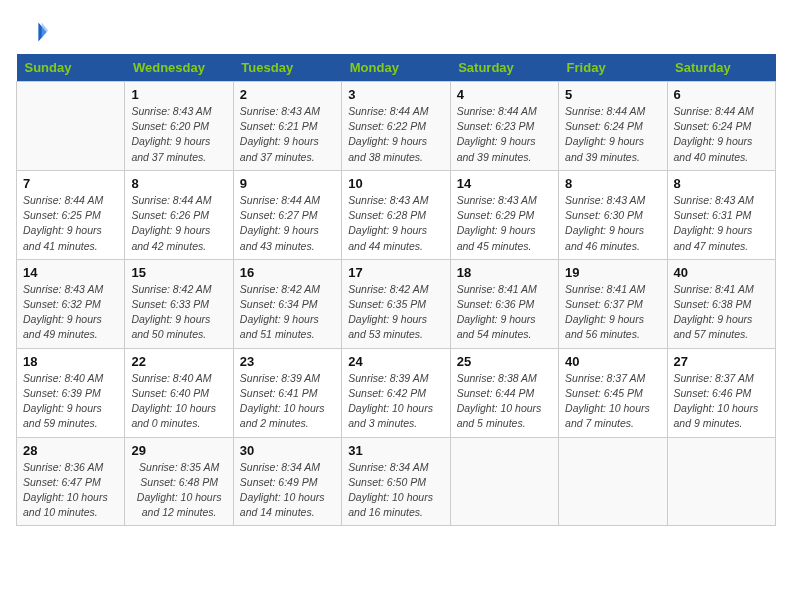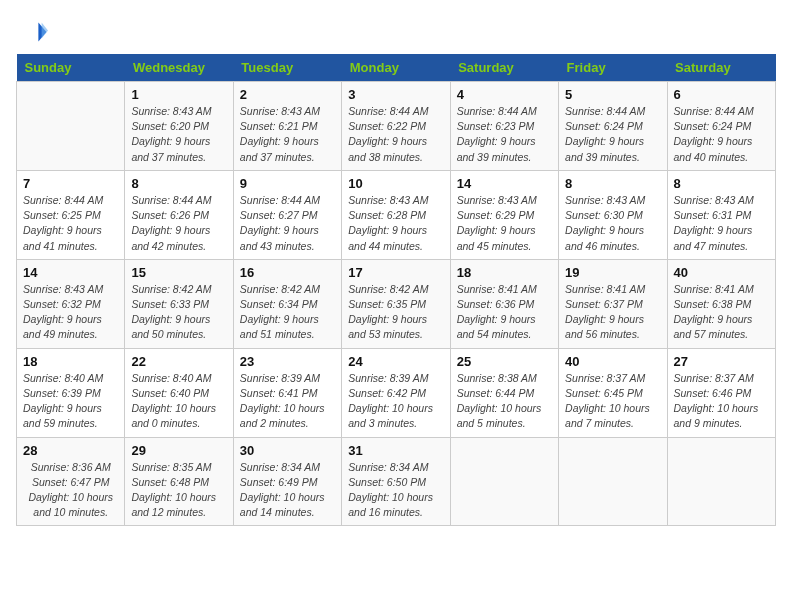--- a/index.html
+++ b/index.html
@@ -312,28 +312,28 @@
           <span class="day-num">27</span>
           <div class="day-info" style="white-space: pre-line;">Sunrise: 8:37 AM
 Sunset: 6:46 PM
 Daylight: 10 hours
 and 9 minutes.</div>
         </td>
       </tr>
       <tr>
         <td>
           <span class="day-num">28</span>
-          <div class="day-info" style="white-space: pre-line; text-align: center;">Sunrise: 8:36 AM
+          <div class="day-info" style="white-space: pre-line;">Sunrise: 8:36 AM
 Sunset: 6:47 PM
 Daylight: 10 hours
 and 10 minutes.</div>
         </td>
         <td>
           <span class="day-num">29</span>
-          <div class="day-info" style="white-space: pre-line;">Sunrise: 8:35 AM
+          <div class="day-info" style="white-space: pre-line; text-align: center;">Sunrise: 8:35 AM
 Sunset: 6:48 PM
 Daylight: 10 hours
 and 12 minutes.</div>
         </td>
         <td>
           <span class="day-num">30</span>
           <div class="day-info" style="white-space: pre-line;">Sunrise: 8:34 AM
 Sunset: 6:49 PM
 Daylight: 10 hours
 and 14 minutes.</div>

